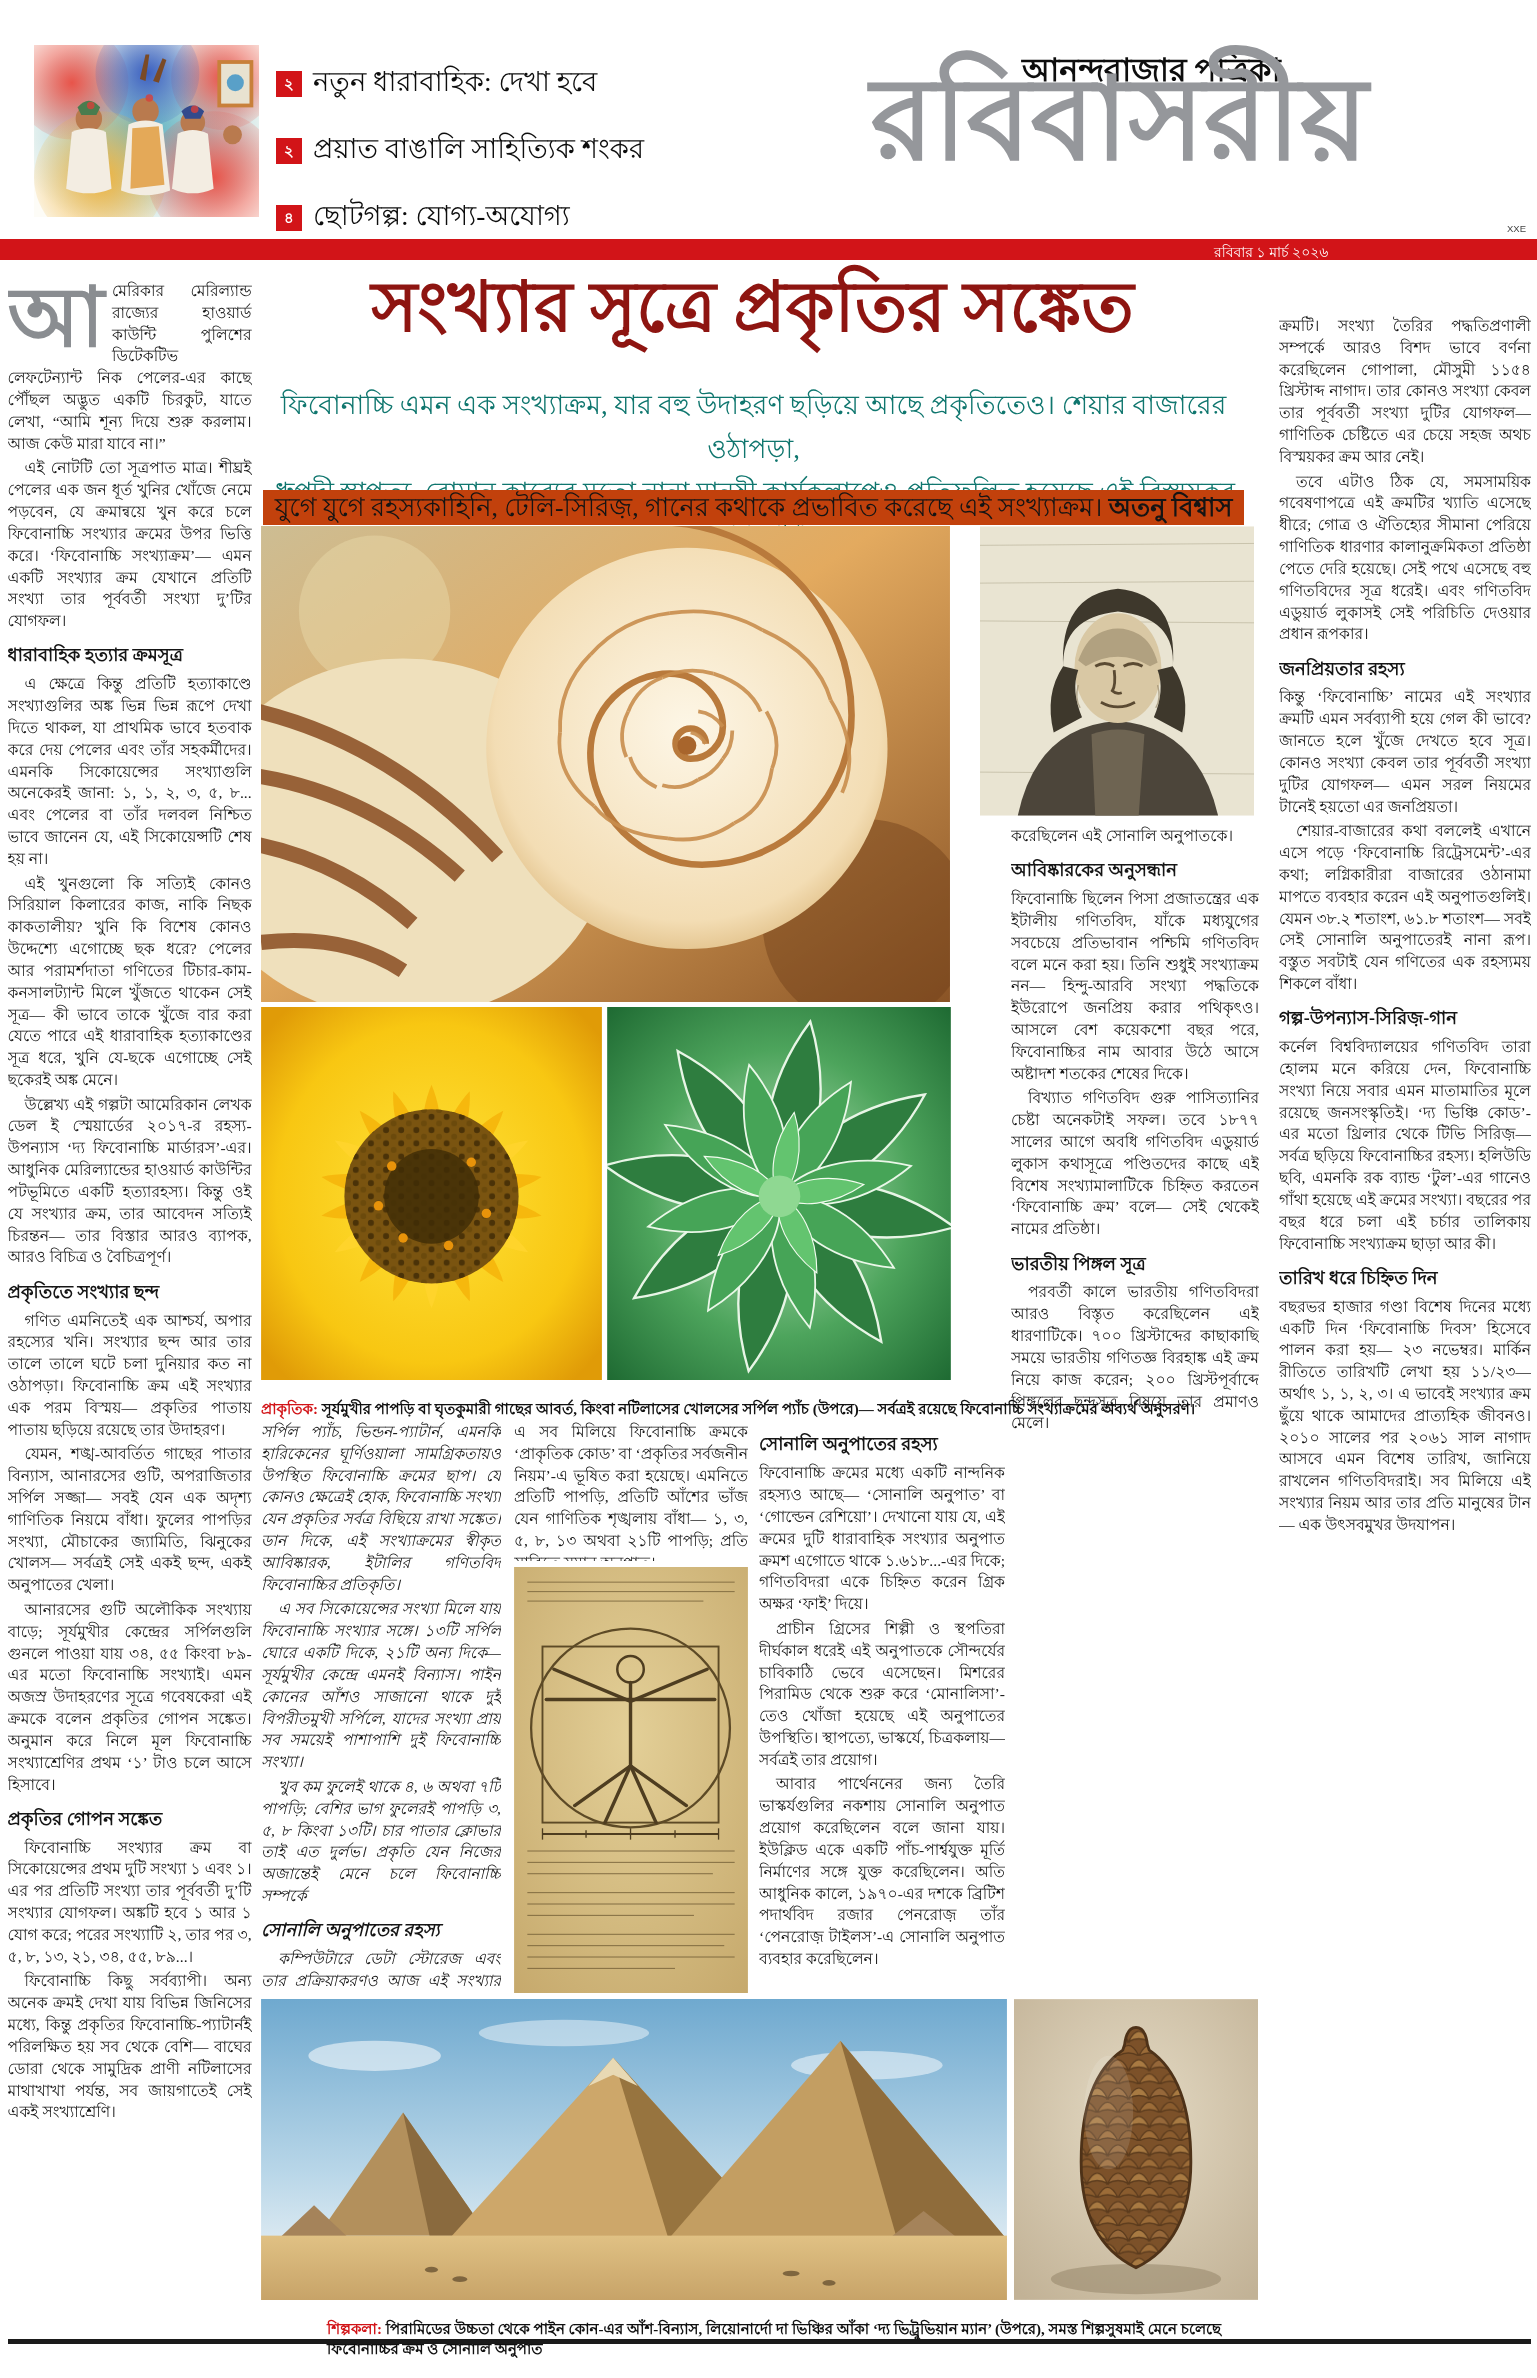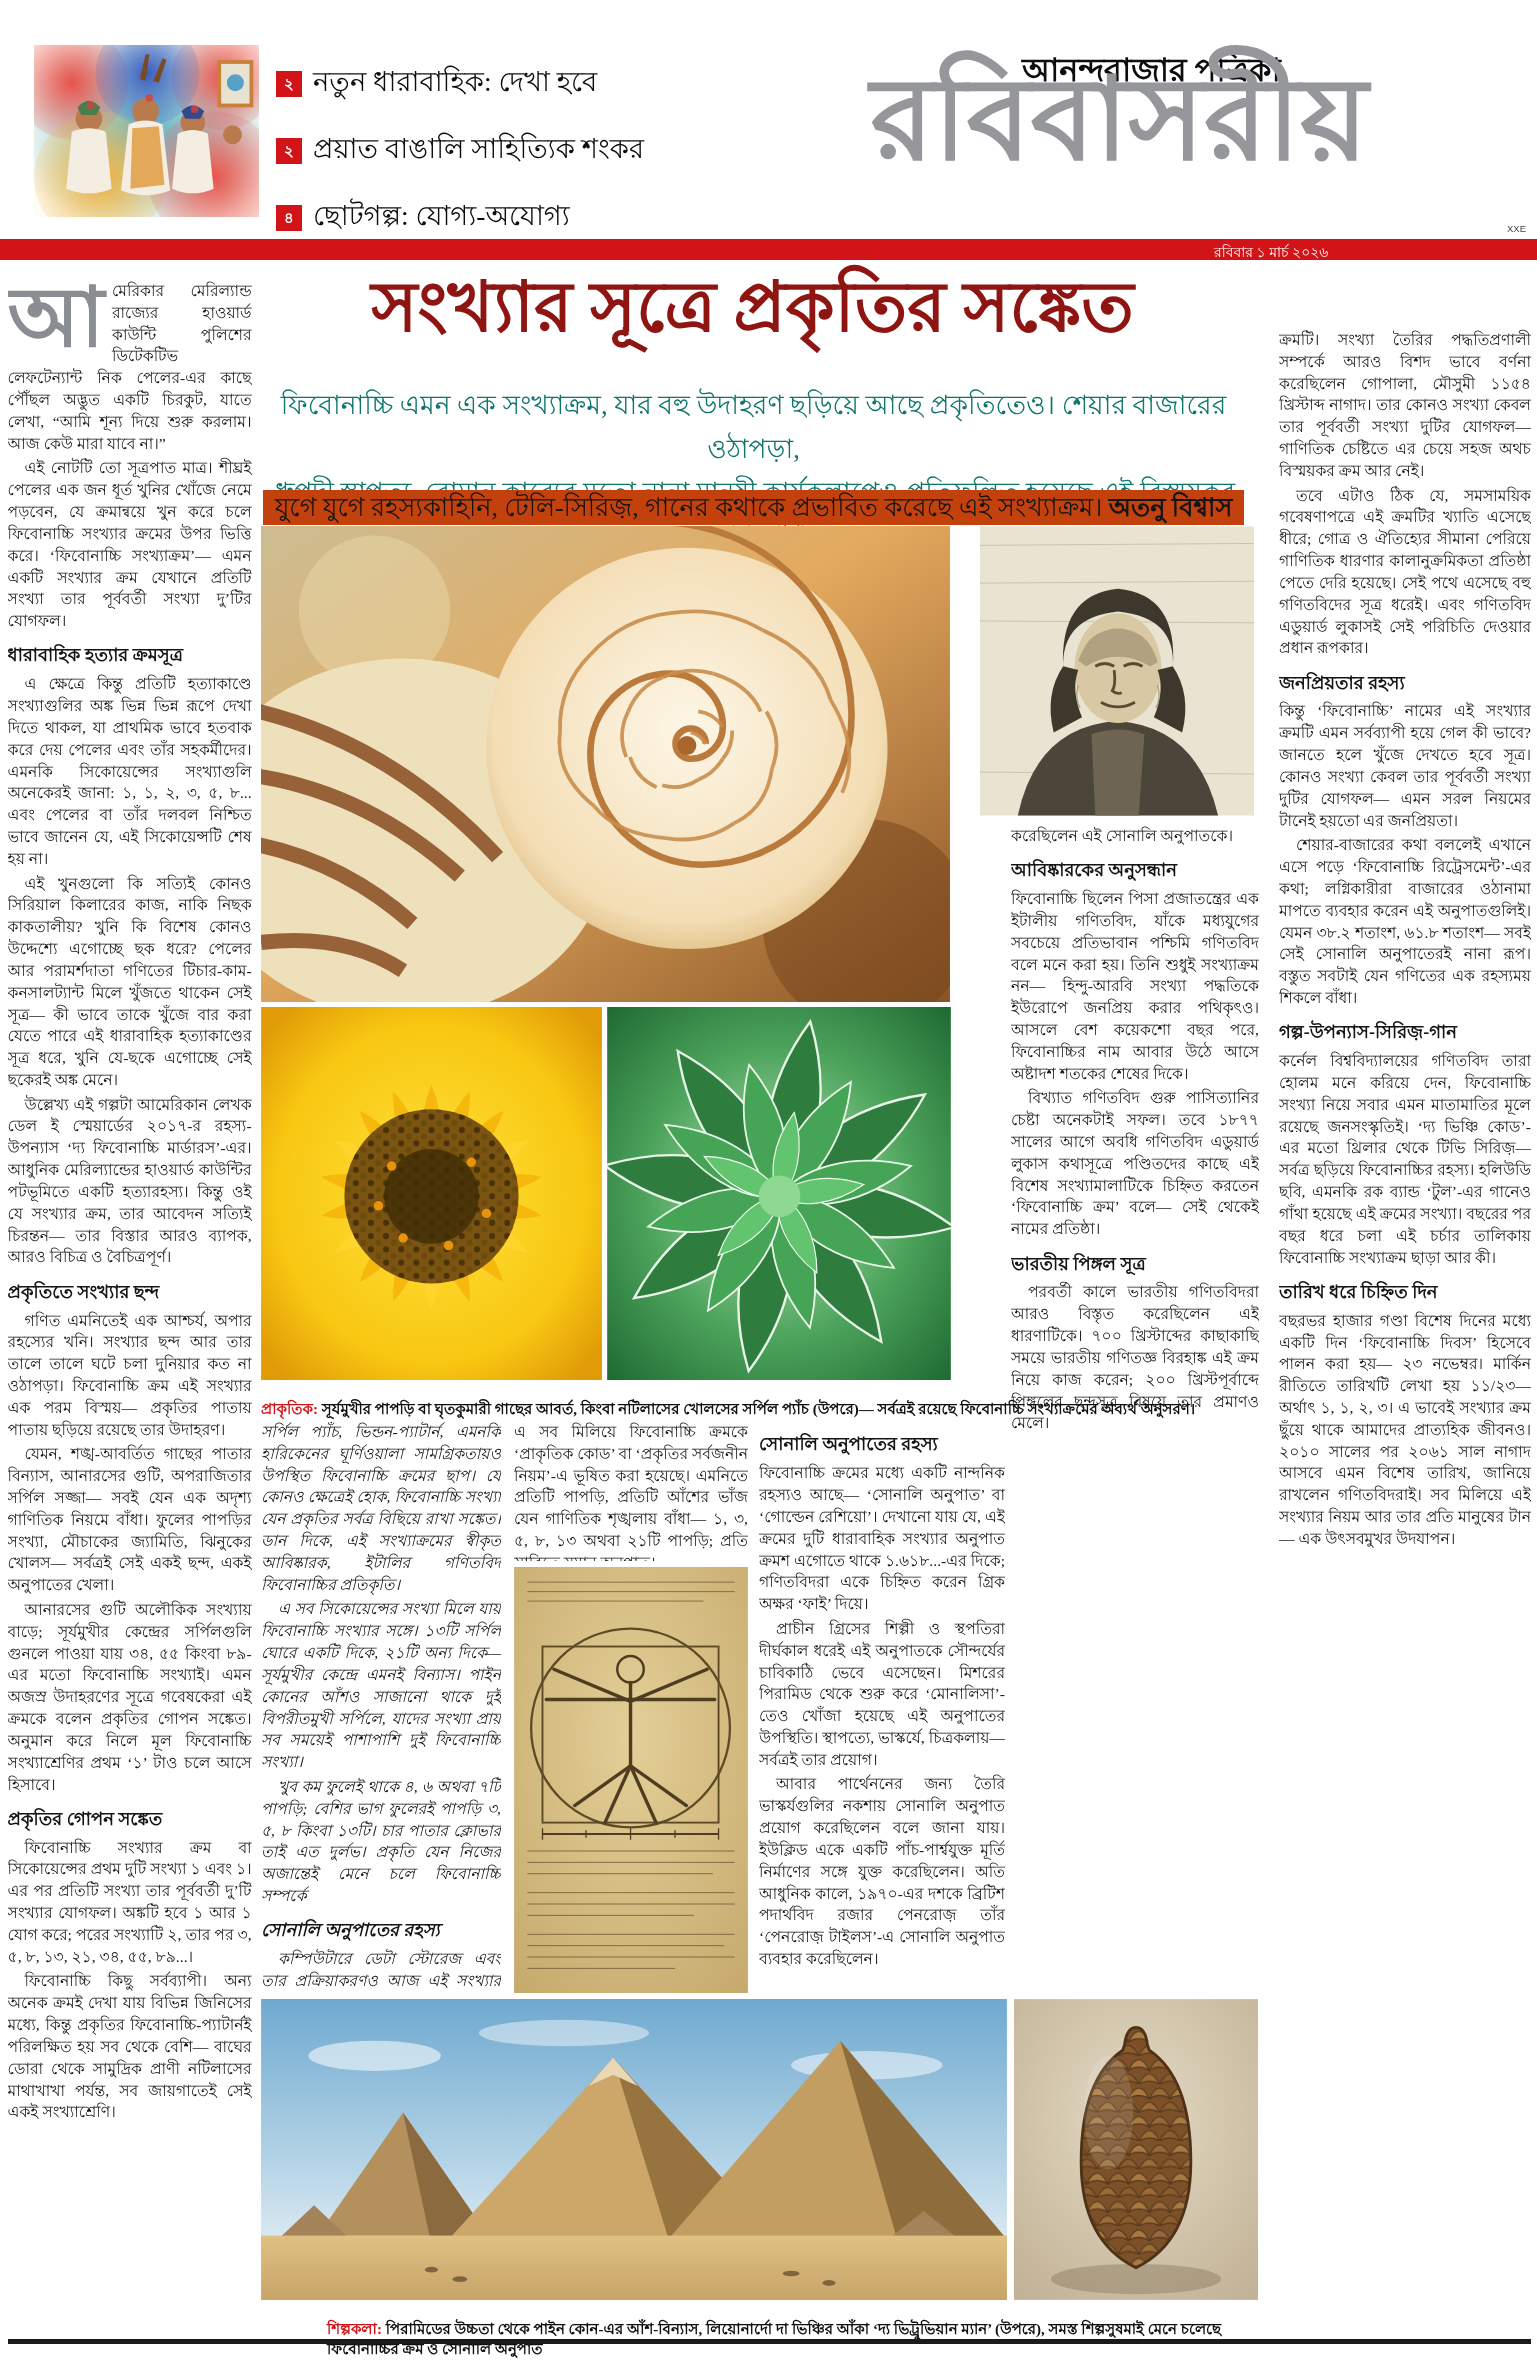--- a/index.html
+++ b/index.html
@@ -167,21 +167,21 @@
       <p class="body-p">আবার পার্থেননের জন্য তৈরি ভাস্কর্যগুলির নকশায় সোনালি অনুপাত প্রয়োগ করেছিলেন বলে জানা যায়। ইউক্লিড একে একটি পাঁচ-পার্শ্বযুক্ত মূর্তি নির্মাণের সঙ্গে যুক্ত করেছিলেন। অতি আধুনিক কালে, ১৯৭০-এর দশকে ব্রিটিশ পদার্থবিদ রজার পেনরোজ় তাঁর ‘পেনরোজ় টাইলস’-এ সোনালি অনুপাত ব্যবহার করেছিলেন।</p>
     </div>
   <div class="col" style="left:1011px;top:825px;width:248px;height:1168px;">
       <p class="body-p noindent">করেছিলেন এই সোনালি অনুপাতকে।</p>
       <div class="col-heading">আবিষ্কারকের অনুসন্ধান</div>
       <p class="body-p noindent">ফিবোনাচ্চি ছিলেন পিসা প্রজাতন্ত্রের এক ইটালীয় গণিতবিদ, যাঁকে মধ্যযুগের সবচেয়ে প্রতিভাবান পশ্চিমি গণিতবিদ বলে মনে করা হয়। তিনি শুধুই সংখ্যাক্রম নন— হিন্দু-আরবি সংখ্যা পদ্ধতিকে ইউরোপে জনপ্রিয় করার পথিকৃৎও। আসলে বেশ কয়েকশো বছর পরে, ফিবোনাচ্চির নাম আবার উঠে আসে অষ্টাদশ শতকের শেষের দিকে।</p>
       <p class="body-p">বিখ্যাত গণিতবিদ গুরু পাসিত্যানির চেষ্টা অনেকটাই সফল। তবে ১৮৭৭ সালের আগে অবধি গণিতবিদ এডুয়ার্ড লুকাস কথাসূত্রে পণ্ডিতদের কাছে এই বিশেষ সংখ্যামালাটিকে চিহ্নিত করতেন ‘ফিবোনাচ্চি ক্রম’ বলে— সেই থেকেই নামের প্রতিষ্ঠা।</p>
       <div class="col-heading">ভারতীয় পিঙ্গল সূত্র</div>
       <p class="body-p">পরবর্তী কালে ভারতীয় গণিতবিদরা আরও বিস্তৃত করেছিলেন এই ধারণাটিকে। ৭০০ খ্রিস্টাব্দের কাছাকাছি সময়ে ভারতীয় গণিতজ্ঞ বিরহাঙ্ক এই ক্রম নিয়ে কাজ করেন; ২০০ খ্রিস্টপূর্বাব্দে পিঙ্গলের ছন্দসূত্র বিষয়ে তার প্রমাণও মেলে।</p>
     </div>
-  <div class="col" style="left:1279px;top:329px;width:252px;height:2001px;">
+  <div class="col" style="left:1279px;top:315px;width:252px;height:2001px;">
       <p class="body-p noindent">ক্রমটি। সংখ্যা তৈরির পদ্ধতিপ্রণালী সম্পর্কে আরও বিশদ ভাবে বর্ণনা করেছিলেন গোপালা, মৌসুমী ১১৫৪ খ্রিস্টাব্দ নাগাদ। তার কোনও সংখ্যা কেবল তার পূর্ববর্তী সংখ্যা দুটির যোগফল— গাণিতিক চেষ্টিতে এর চেয়ে সহজ অথচ বিস্ময়কর ক্রম আর নেই।</p>
       <p class="body-p">তবে এটাও ঠিক যে, সমসাময়িক গবেষণাপত্রে এই ক্রমটির খ্যাতি এসেছে ধীরে; গোত্র ও ঐতিহ্যের সীমানা পেরিয়ে গাণিতিক ধারণার কালানুক্রমিকতা প্রতিষ্ঠা পেতে দেরি হয়েছে। সেই পথে এসেছে বহু গণিতবিদের সূত্র ধরেই। এবং গণিতবিদ এডুয়ার্ড লুকাসই সেই পরিচিতি দেওয়ার প্রধান রূপকার।</p>
       <div class="col-heading">জনপ্রিয়তার রহস্য</div>
       <p class="body-p noindent">কিন্তু ‘ফিবোনাচ্চি’ নামের এই সংখ্যার ক্রমটি এমন সর্বব্যাপী হয়ে গেল কী ভাবে? জানতে হলে খুঁজে দেখতে হবে সূত্র। কোনও সংখ্যা কেবল তার পূর্ববর্তী সংখ্যা দুটির যোগফল— এমন সরল নিয়মের টানেই হয়তো এর জনপ্রিয়তা।</p>
       <p class="body-p">শেয়ার-বাজারের কথা বললেই এখানে এসে পড়ে ‘ফিবোনাচ্চি রিট্রেসমেন্ট’-এর কথা; লগ্নিকারীরা বাজারের ওঠানামা মাপতে ব্যবহার করেন এই অনুপাতগুলিই। যেমন ৩৮.২ শতাংশ, ৬১.৮ শতাংশ— সবই সেই সোনালি অনুপাতেরই নানা রূপ। বস্তুত সবটাই যেন গণিতের এক রহস্যময় শিকলে বাঁধা।</p>
       <div class="col-heading">গল্প-উপন্যাস-সিরিজ়-গান</div>
       <p class="body-p noindent">কর্নেল বিশ্ববিদ্যালয়ের গণিতবিদ তারা হোলম মনে করিয়ে দেন, ফিবোনাচ্চি সংখ্যা নিয়ে সবার এমন মাতামাতির মূলে রয়েছে জনসংস্কৃতিই। ‘দ্য ভিঞ্চি কোড’-এর মতো থ্রিলার থেকে টিভি সিরিজ়— সর্বত্র ছড়িয়ে ফিবোনাচ্চির রহস্য। হলিউডি ছবি, এমনকি রক ব্যান্ড ‘টুল’-এর গানেও গাঁথা হয়েছে এই ক্রমের সংখ্যা। বছরের পর বছর ধরে চলা এই চর্চার তালিকায় ফিবোনাচ্চি সংখ্যাক্রম ছাড়া আর কী।</p>
       <div class="col-heading">তারিখ ধরে চিহ্নিত দিন</div>
       <p class="body-p noindent">বছরভর হাজার গণ্ডা বিশেষ দিনের মধ্যে একটি দিন ‘ফিবোনাচ্চি দিবস’ হিসেবে পালন করা হয়— ২৩ নভেম্বর। মার্কিন রীতিতে তারিখটি লেখা হয় ১১/২৩— অর্থাৎ ১, ১, ২, ৩। এ ভাবেই সংখ্যার ক্রম ছুঁয়ে থাকে আমাদের প্রাত্যহিক জীবনও। ২০১০ সালের পর ২০৬১ সাল নাগাদ আসবে এমন বিশেষ তারিখ, জানিয়ে রাখলেন গণিতবিদরাই। সব মিলিয়ে এই সংখ্যার নিয়ম আর তার প্রতি মানুষের টান— এক উৎসবমুখর উদযাপন।</p>
     </div>

